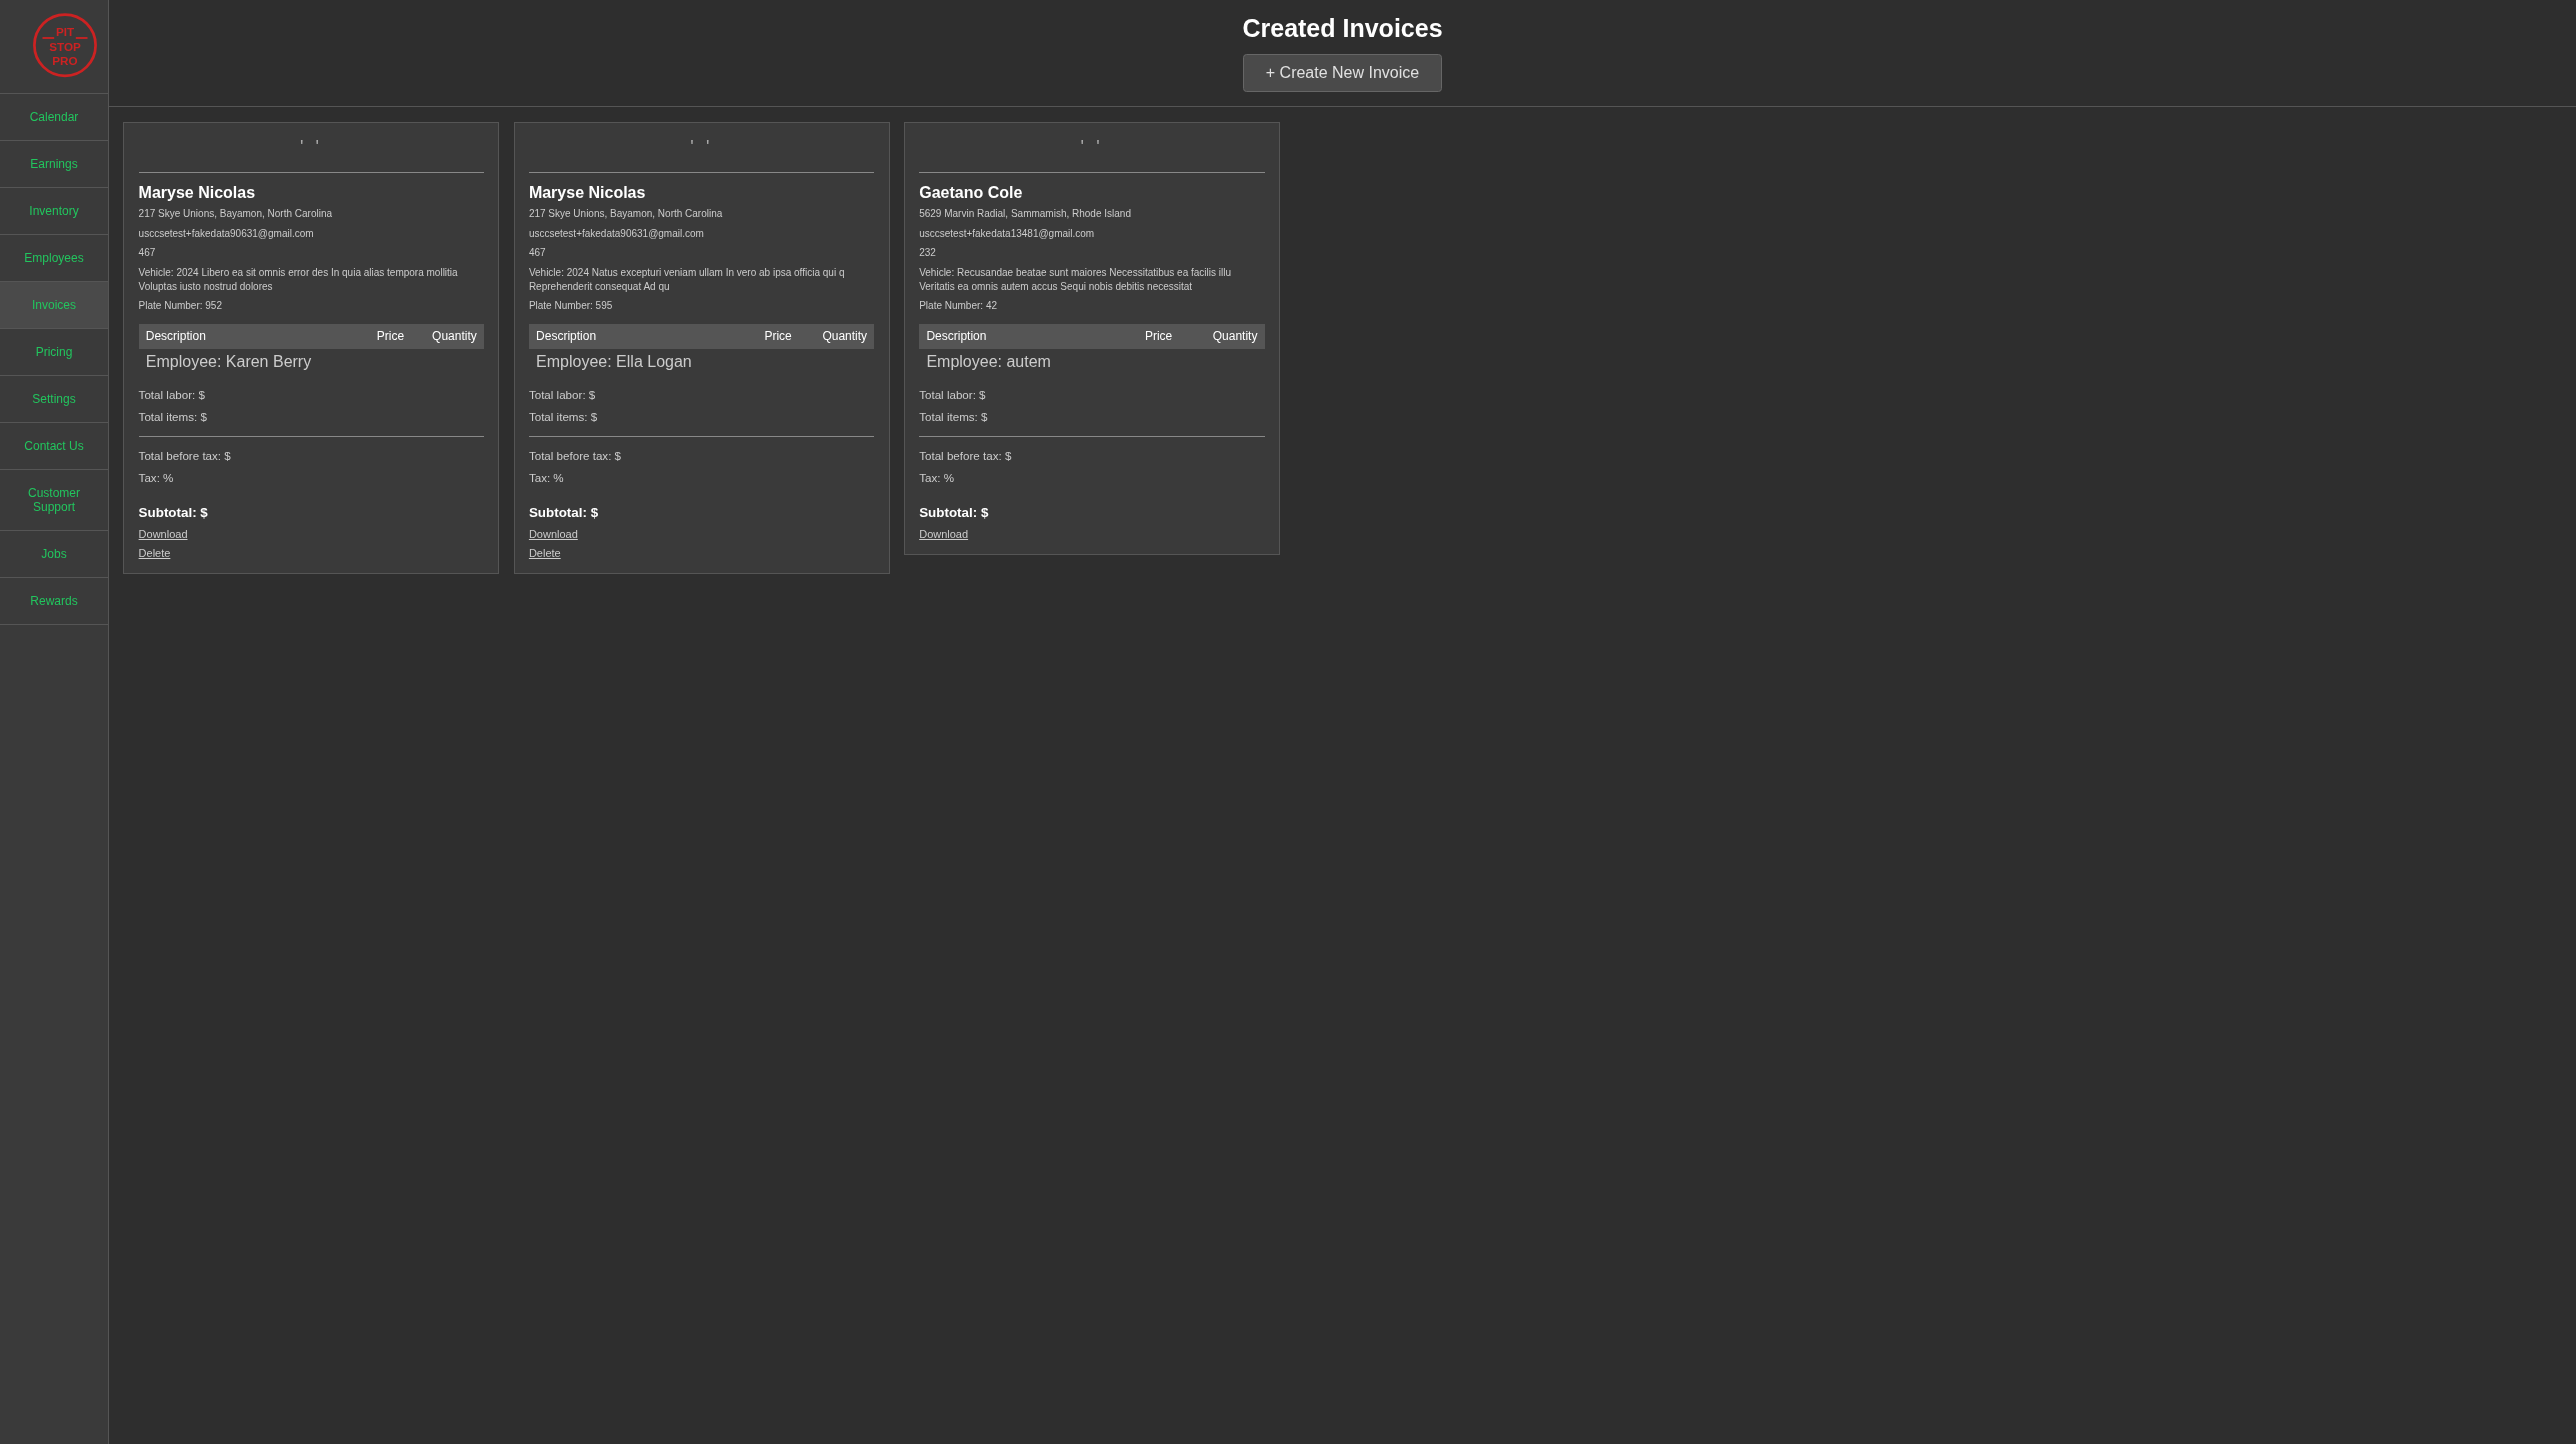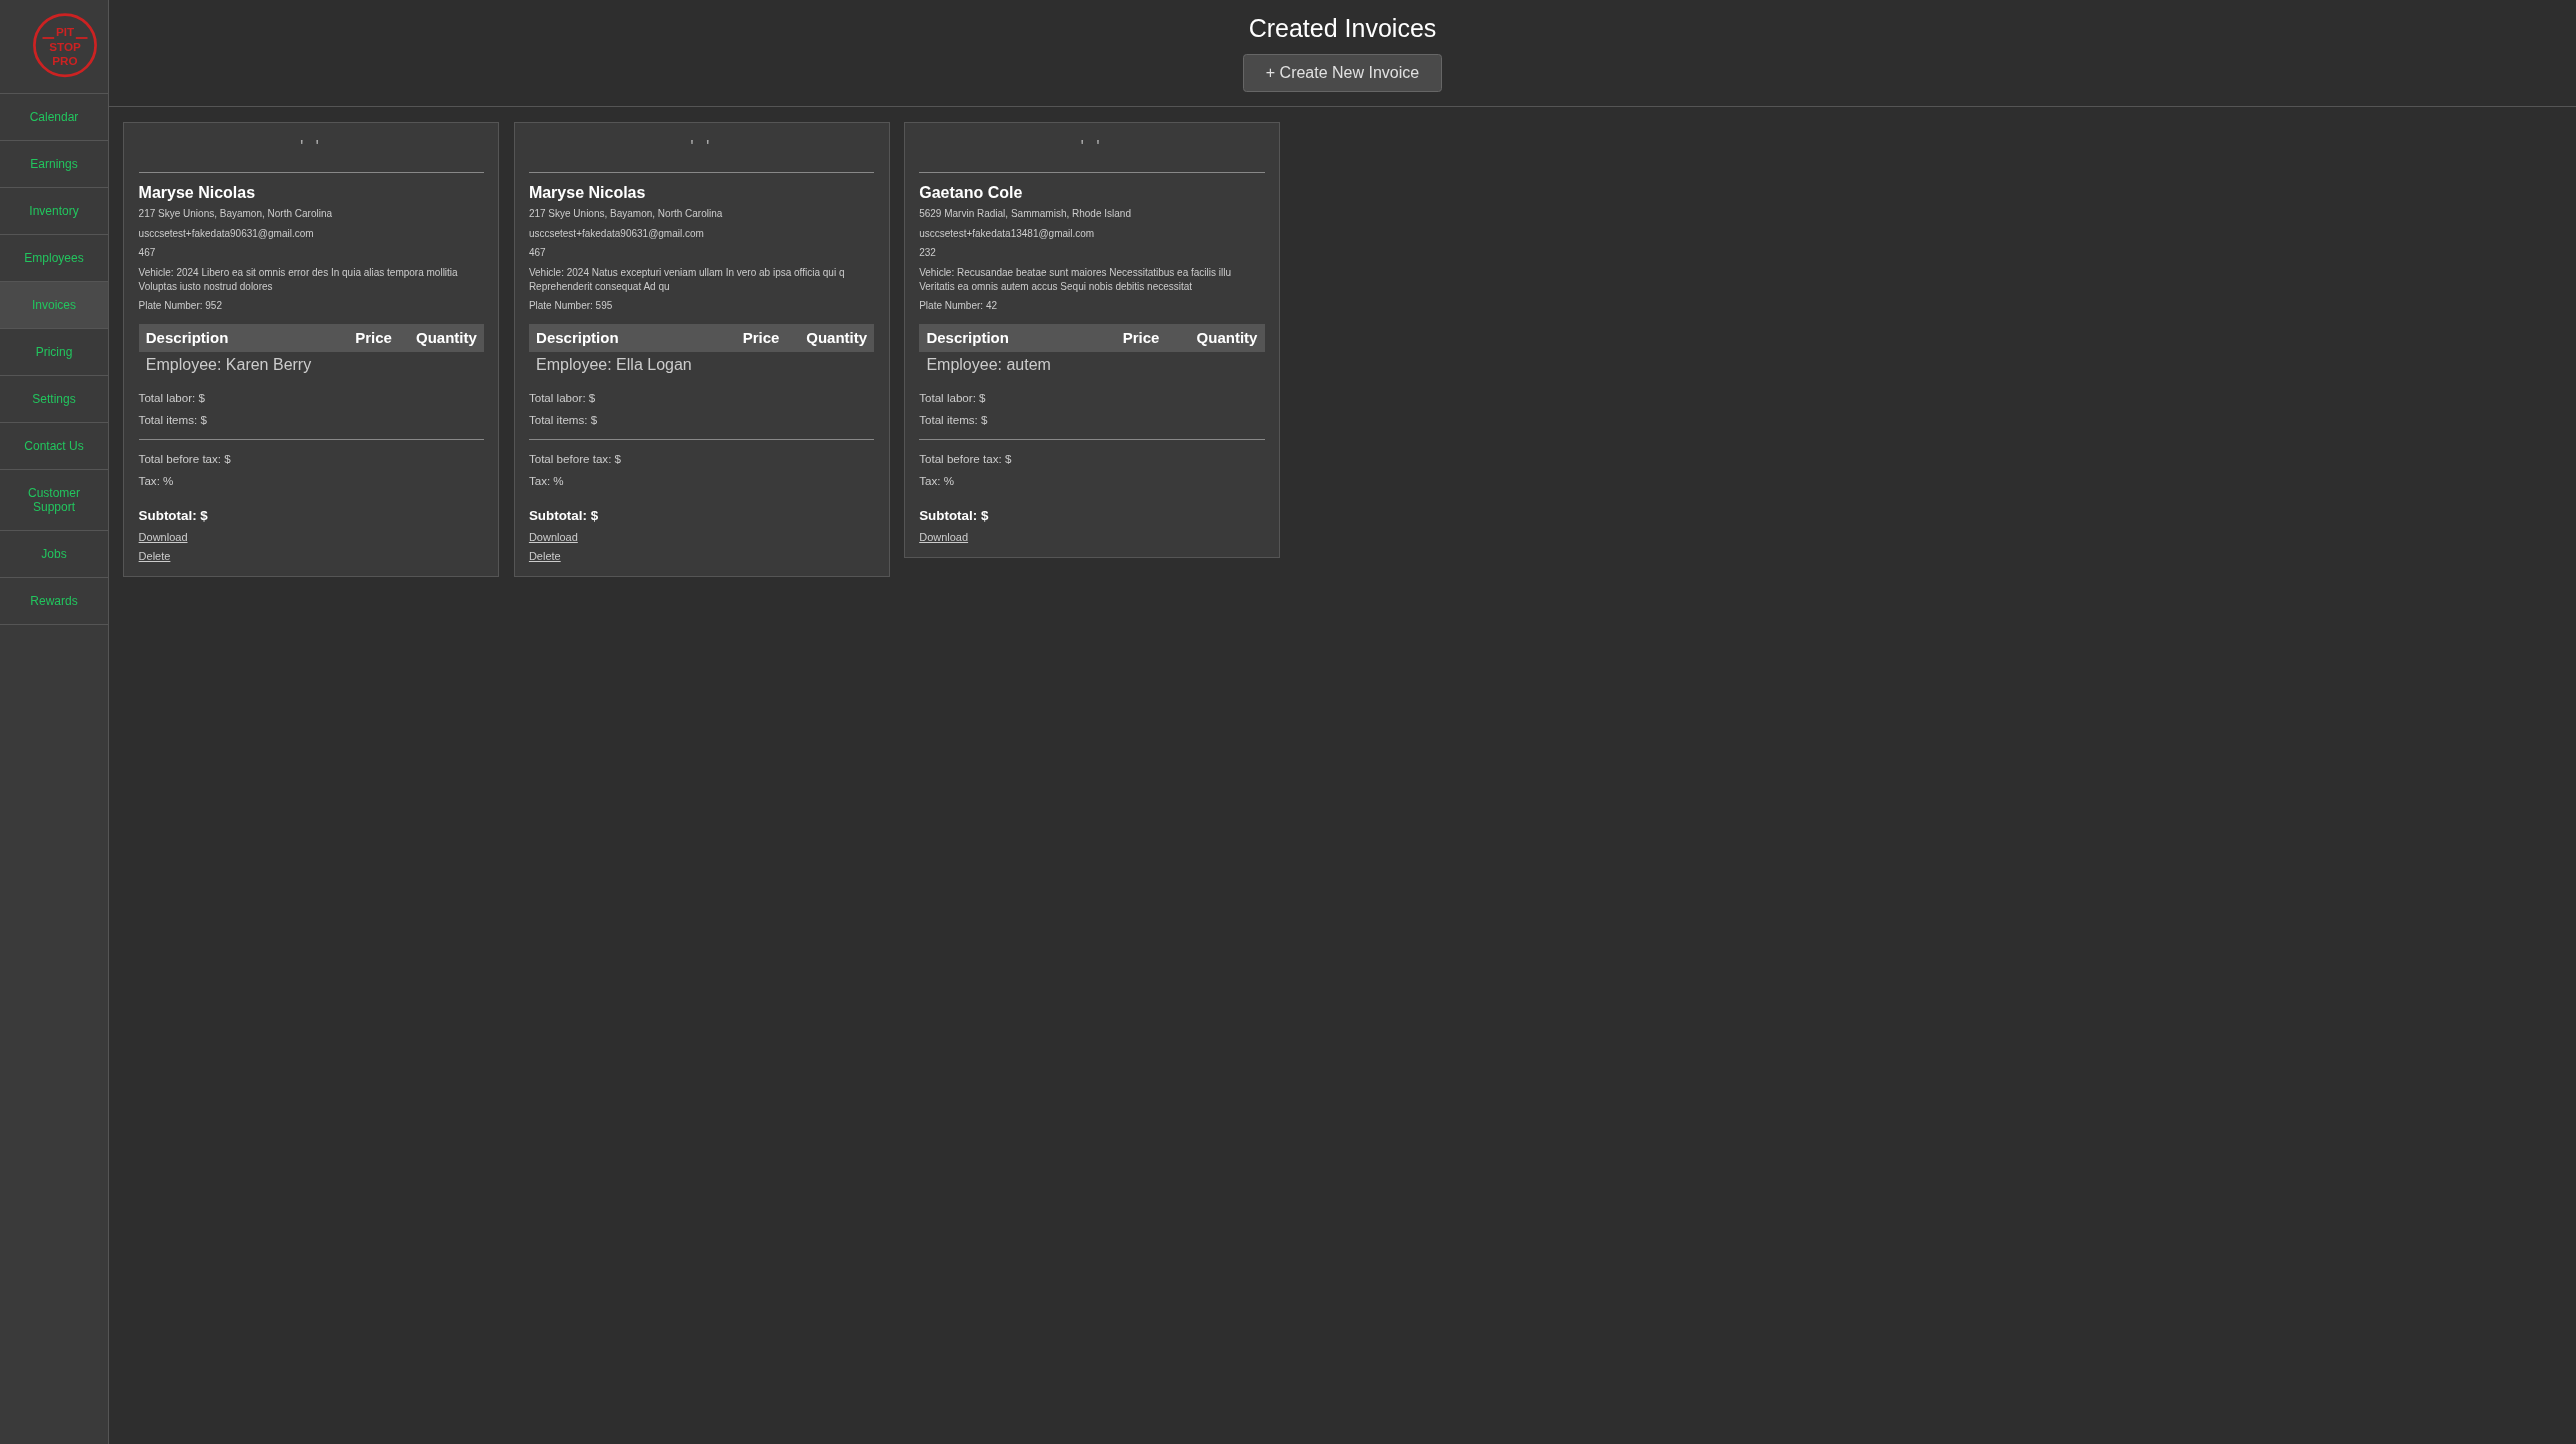--- a/index.html
+++ b/index.html
@@ -65,21 +65,21 @@
 
     #header {
       padding: 14.3px 21.5px;
       text-align: center;
       background: #2e2e2e;
       border-bottom: 0.9px solid #555;
     }
 
     #header h1 {
       font-size: 25px;
-      font-weight: normal;
+      font-weight: bold;
       color: #fff;
       margin-bottom: 10.7px;
     }
 
     #create-btn {
       background: #4a4a4a;
       color: #e0e0e0;
       border: 0.9px solid #666;
       padding: 9px 21.5px;
       font-size: 16px;
@@ -144,22 +144,22 @@
       margin: 5.4px 0;
     }
 
     .invoice-table thead tr {
       background: #555;
     }
 
     .invoice-table th {
       text-align: left;
       padding: 5.4px 7.2px;
-      font-size: 15px;
-      font-weight: bold;
+      font-size: 12px;
+      font-weight: normal;
       color: #fff;
     }
 
     .invoice-table th:nth-child(2),
     .invoice-table th:nth-child(3) {
       text-align: right;
     }
 
     .invoice-table td {
       padding: 4.5px 7.2px;

